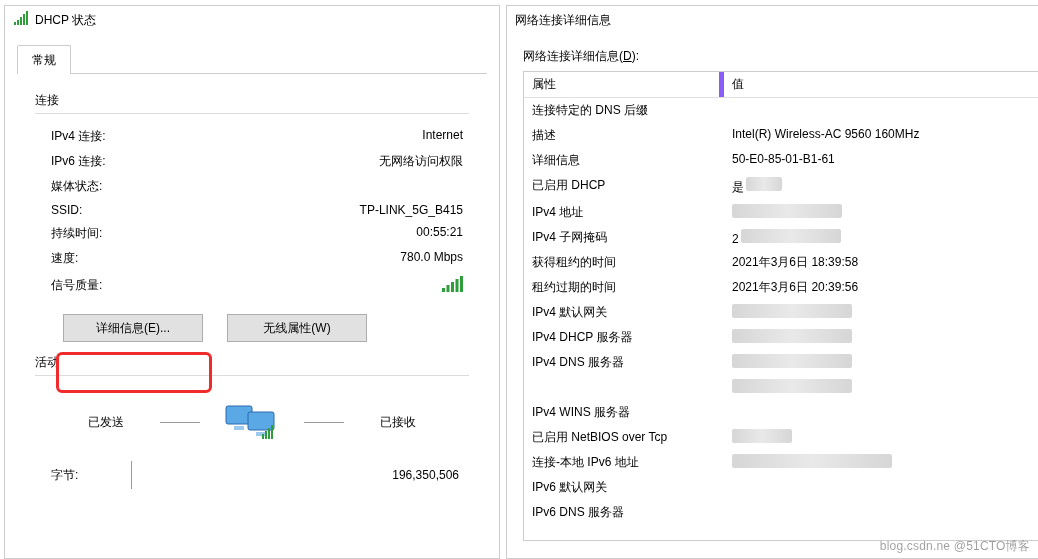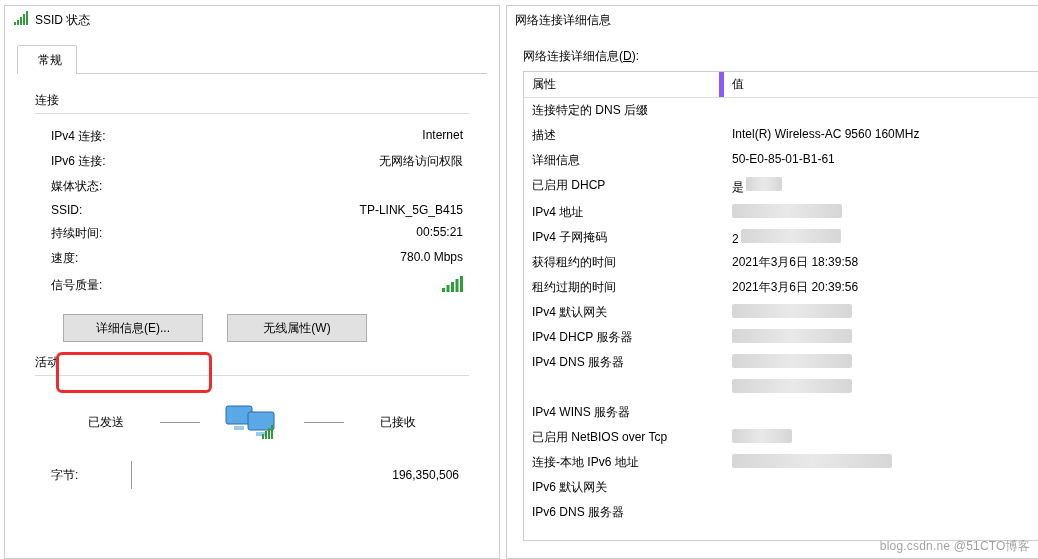--- a/index.html
+++ b/index.html
@@ -25,21 +25,21 @@
       display: flex; align-items: center;
       padding: 0 8px; gap: 6px;
       background: #fff;
     }
     .wifi-title-icon svg { width: 16px; height: 16px; }
     .wlan-title { font-size: 12px; }
     .wlan-body { padding: 8px 12px 0 12px; }
 
     .tab-strip { display: flex; border-bottom: 1px solid #ccc; margin-top: 2px; }
     .tab {
-      padding: 6px 14px 5px 20px;
+      padding: 6px 14px 5px 14px;
       border: 1px solid #ccc;
       border-bottom: none;
       background: #fff;
       position: relative; top: 1px;
       border-top-left-radius: 2px; border-top-right-radius: 2px;
     }
 
     .group { margin-top: 18px; padding: 0 18px; }
     .group-title { margin-bottom: 4px; }
     .group-sep { height: 1px; background: #dcdcdc; margin-bottom: 10px; }
@@ -142,21 +142,21 @@
       <svg viewBox="0 0 16 16">
           <g fill="#2e9e3a">
             <rect x="1" y="11" width="2" height="3"></rect>
             <rect x="4" y="9" width="2" height="5"></rect>
             <rect x="7" y="6" width="2" height="8"></rect>
             <rect x="10" y="3" width="2" height="11"></rect>
             <rect x="13" y="0" width="2" height="14"></rect>
           </g>
         </svg>
     </span>
-    <span class="wlan-title">SSID 状态</span>
+    <span class="wlan-title">DHCP 状态</span>
   </div>
 
   <div class="wlan-body">
     <div class="tab-strip">
       <div class="tab">常规</div>
     </div>
 
     <div class="group">
       <div class="group-title">连接</div>
       <div class="group-sep"></div>

